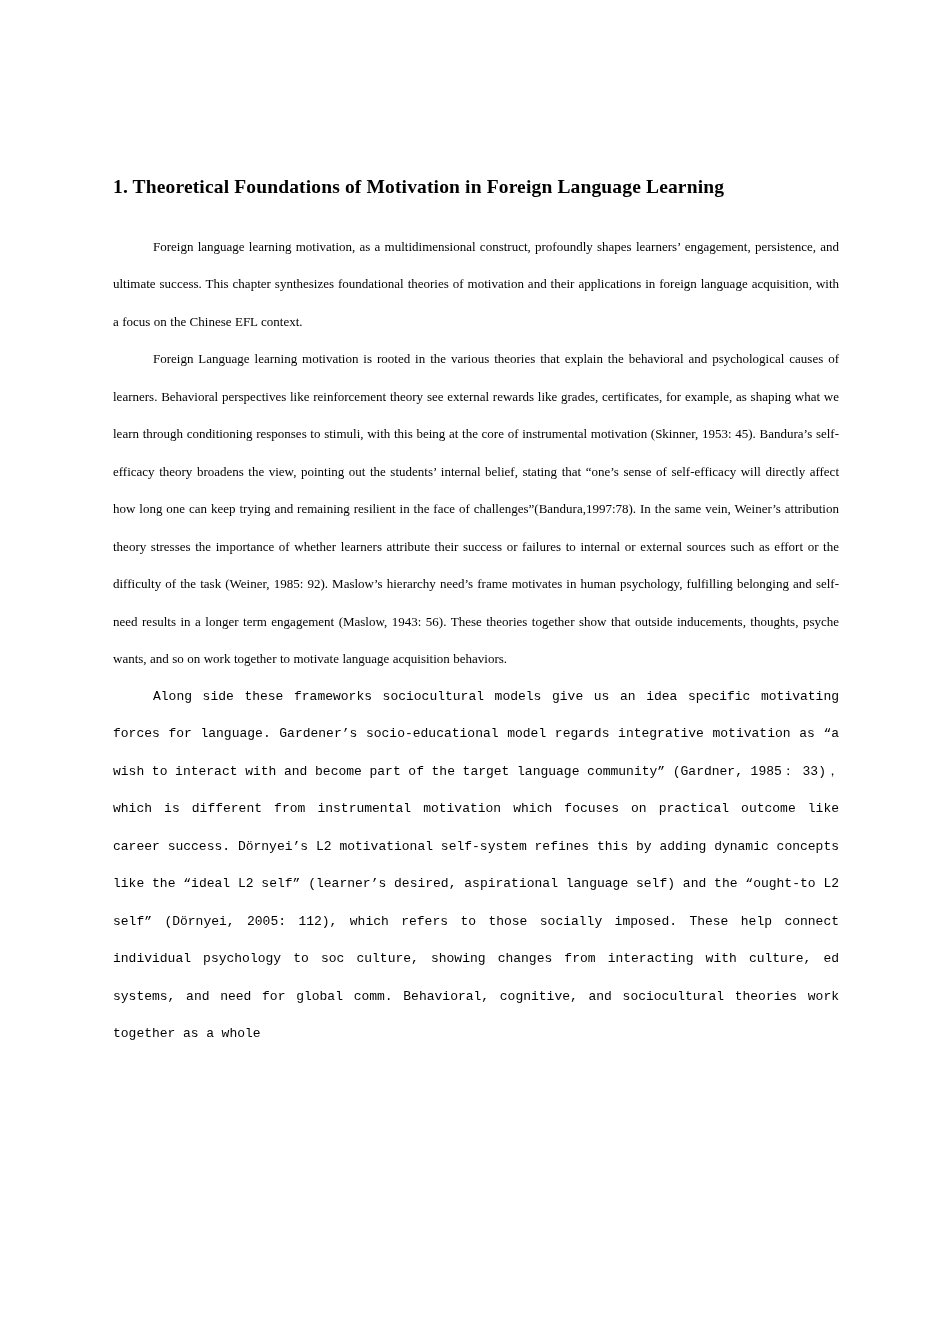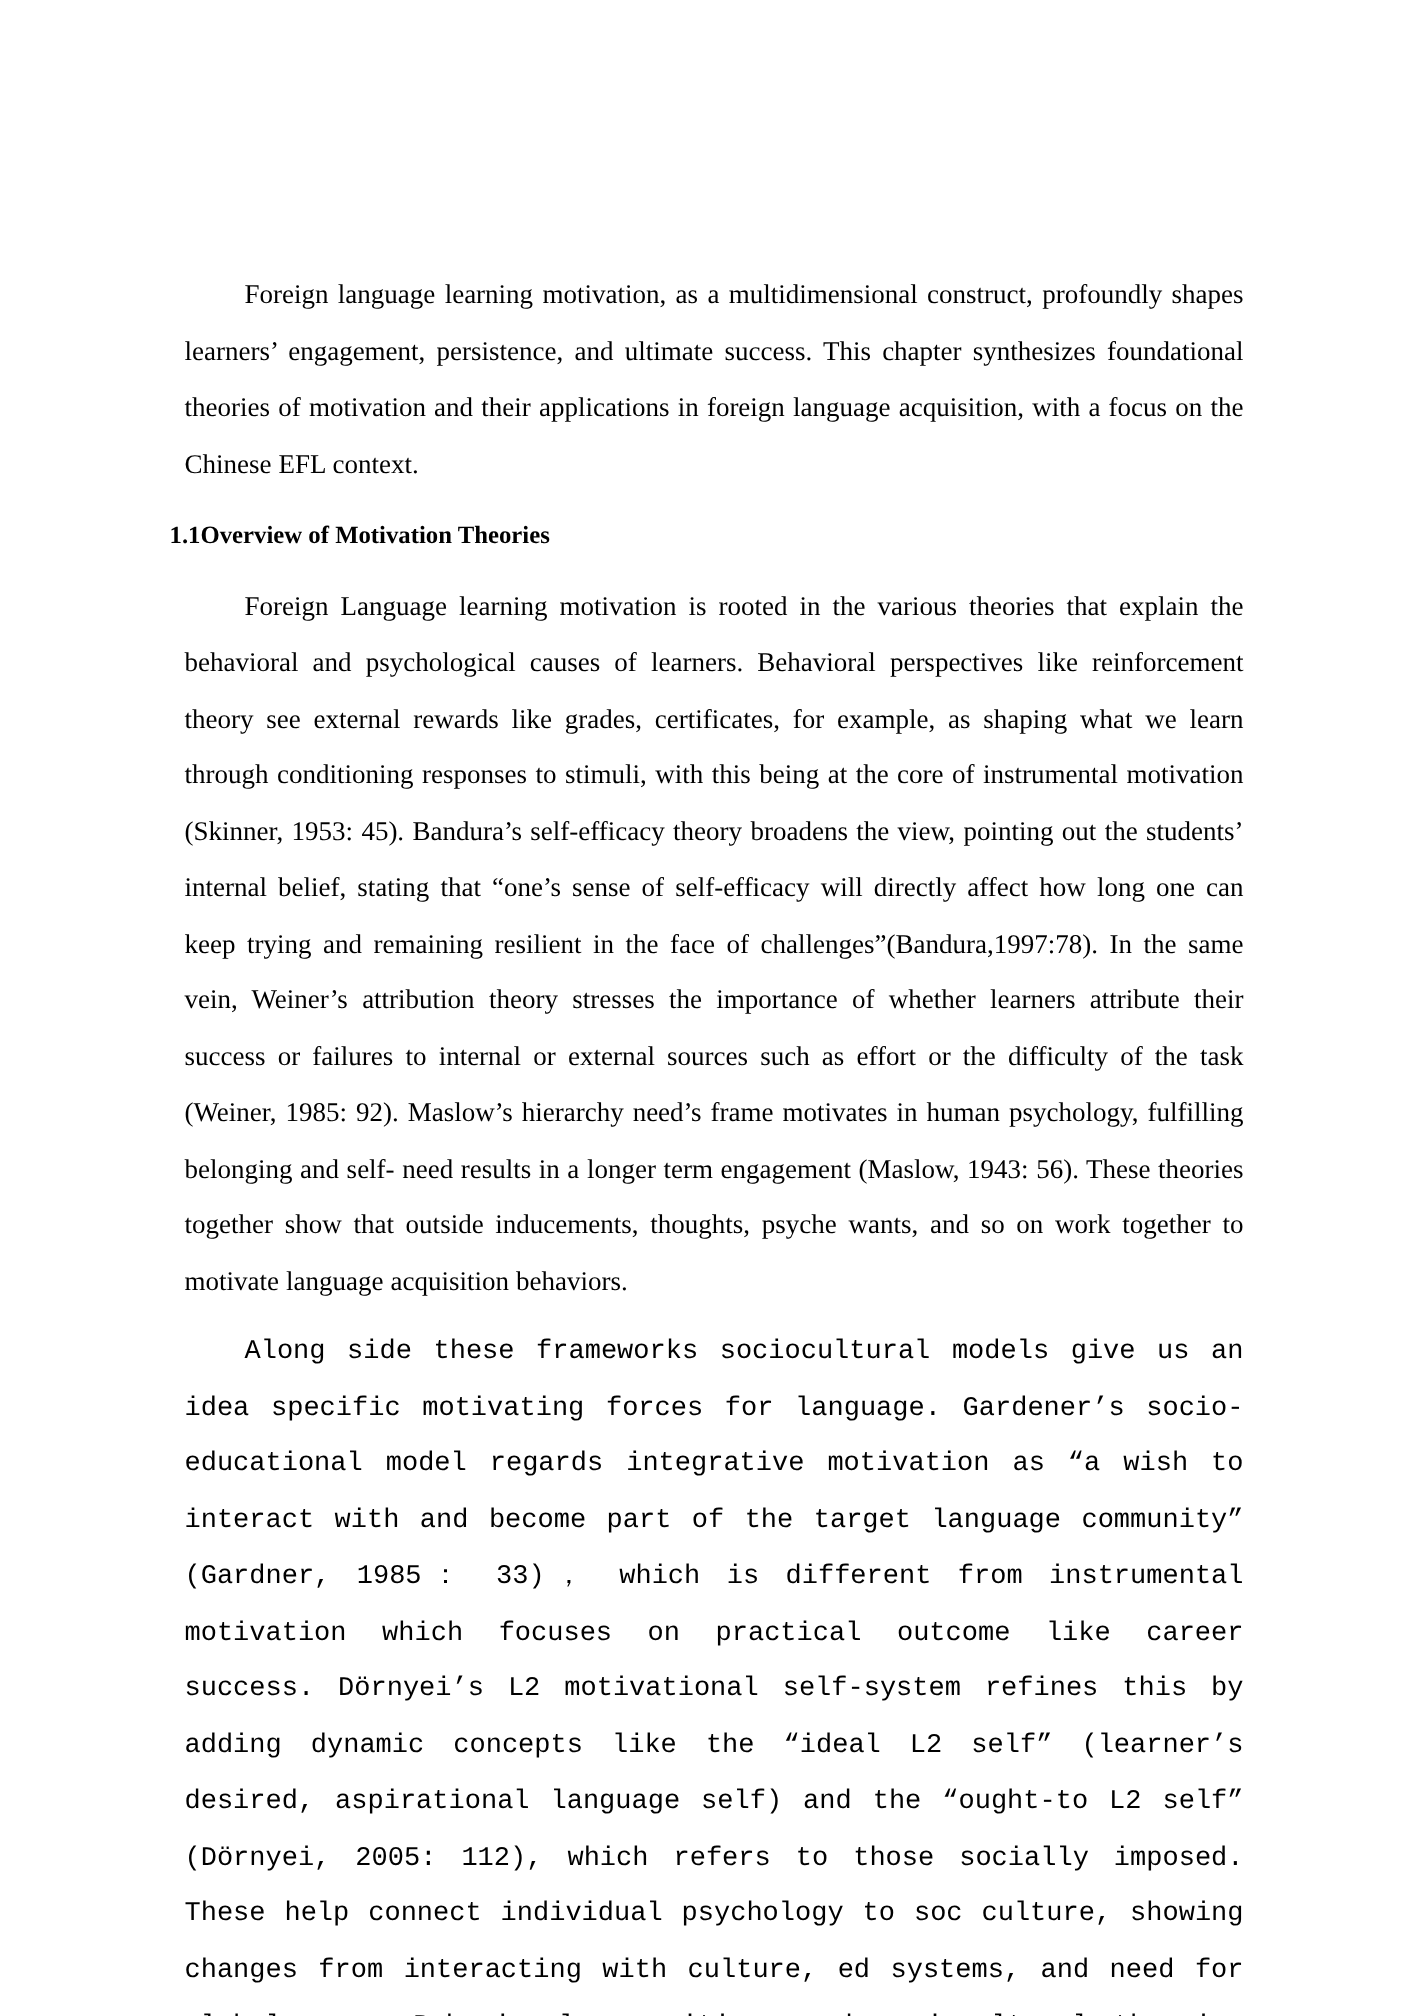--- a/index.html
+++ b/index.html
@@ -45,44 +45,44 @@
   h2.sub-heading {
     font-size: 16.5px;
     font-weight: bold;
     line-height: 37.5px;
     margin: 0;
     padding: 0;
     text-align: left;
   }
 
   p.body-par {
-    font-size: 18px;
+    font-size: 13px;
     line-height: 37.5px;
-    margin: 10px;
+    margin: 0;
     padding: 0;
     text-align: justify;
     text-justify: inter-word;
     text-indent: 40px;
     word-spacing: 0.2px;
   }
 
   p.body-par.tight {
     word-spacing: -0.2px;
     font-family: Liberation Mono, monospace;
   }
 </style>
 </head>
 <body>
 
 <div class="page">
   <div class="content">
 
+    <h1 class="doc-heading">1. Theoretical Foundations of Motivation in Foreign Language Learning</h1>
 
     <p class="body-par">Foreign language learning motivation, as a multidimensional construct, profoundly shapes learners’ engagement, persistence, and ultimate success. This chapter synthesizes foundational theories of motivation and their applications in foreign language acquisition, with a focus on the Chinese EFL context.</p>
 
-    <h2 class="sub-heading">1.1Overview of Motivation Theories</h2>
 
     <p class="body-par">Foreign Language learning motivation is rooted in the various theories that explain the behavioral and psychological causes of learners. Behavioral perspectives like reinforcement theory see external rewards like grades, certificates, for example, as shaping what we learn through conditioning responses to stimuli, with this being at the core of instrumental motivation (Skinner, 1953: 45). Bandura’s self-efficacy theory broadens the view, pointing out the students’ internal belief, stating that “one’s sense of self-efficacy will directly affect how long one can keep trying and remaining resilient in the face of challenges”(Bandura,1997:78). In the same vein, Weiner’s attribution theory stresses the importance of whether learners attribute their success or failures to internal or external sources such as effort or the difficulty of the task (Weiner, 1985: 92). Maslow’s hierarchy need’s frame motivates in human psychology, fulfilling belonging and self- need results in a longer term engagement (Maslow, 1943: 56). These theories together show that outside inducements, thoughts, psyche wants, and so on work together to motivate language acquisition behaviors.</p>
 
     <p class="body-par tight">Along side these frameworks sociocultural models give us an idea specific motivating forces for language. Gardener’s socio-educational model regards integrative motivation as “a wish to interact with and become part of the target language community” (Gardner, 1985：    33)， which is different from instrumental motivation which focuses on practical outcome like career success. Dörnyei’s L2 motivational self-system refines this by adding dynamic concepts like the “ideal L2 self” (learner’s desired, aspirational language self) and the “ought-to L2 self” (Dörnyei, 2005: 112), which refers to those socially imposed. These help connect individual psychology to soc culture, showing changes from interacting with culture, ed systems, and need for global comm. Behavioral, cognitive, and sociocultural theories work together as a whole</p>
 
   </div>
 </div>
 
 </body></html>

